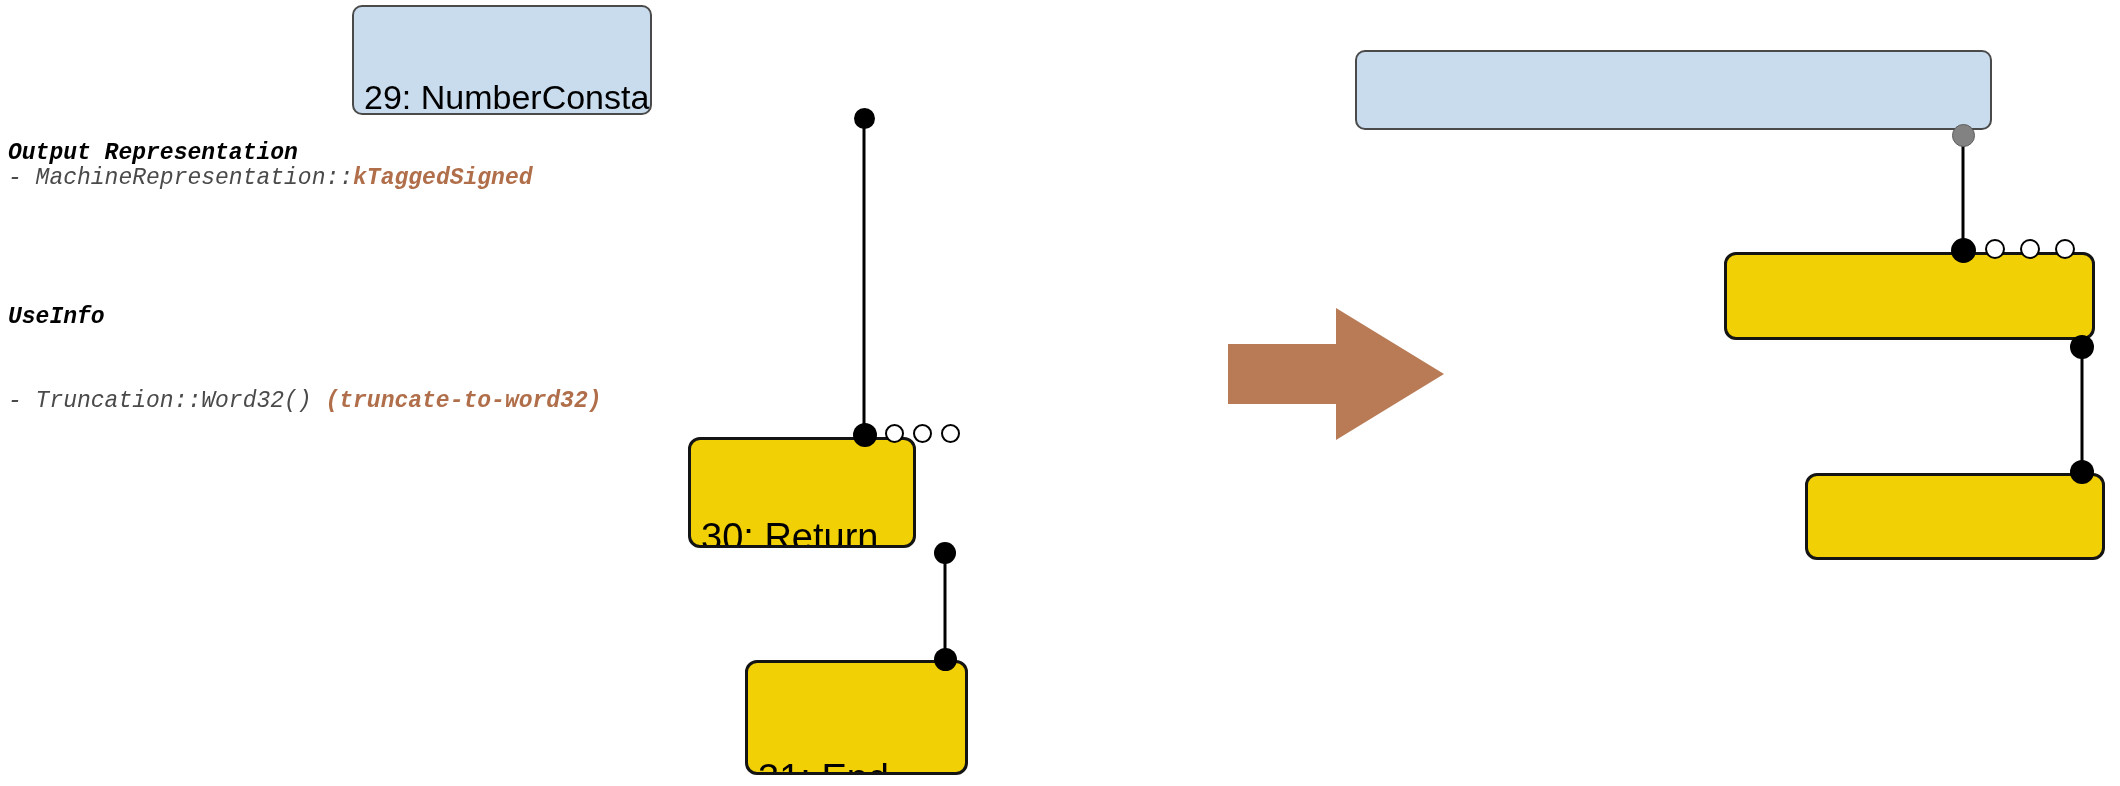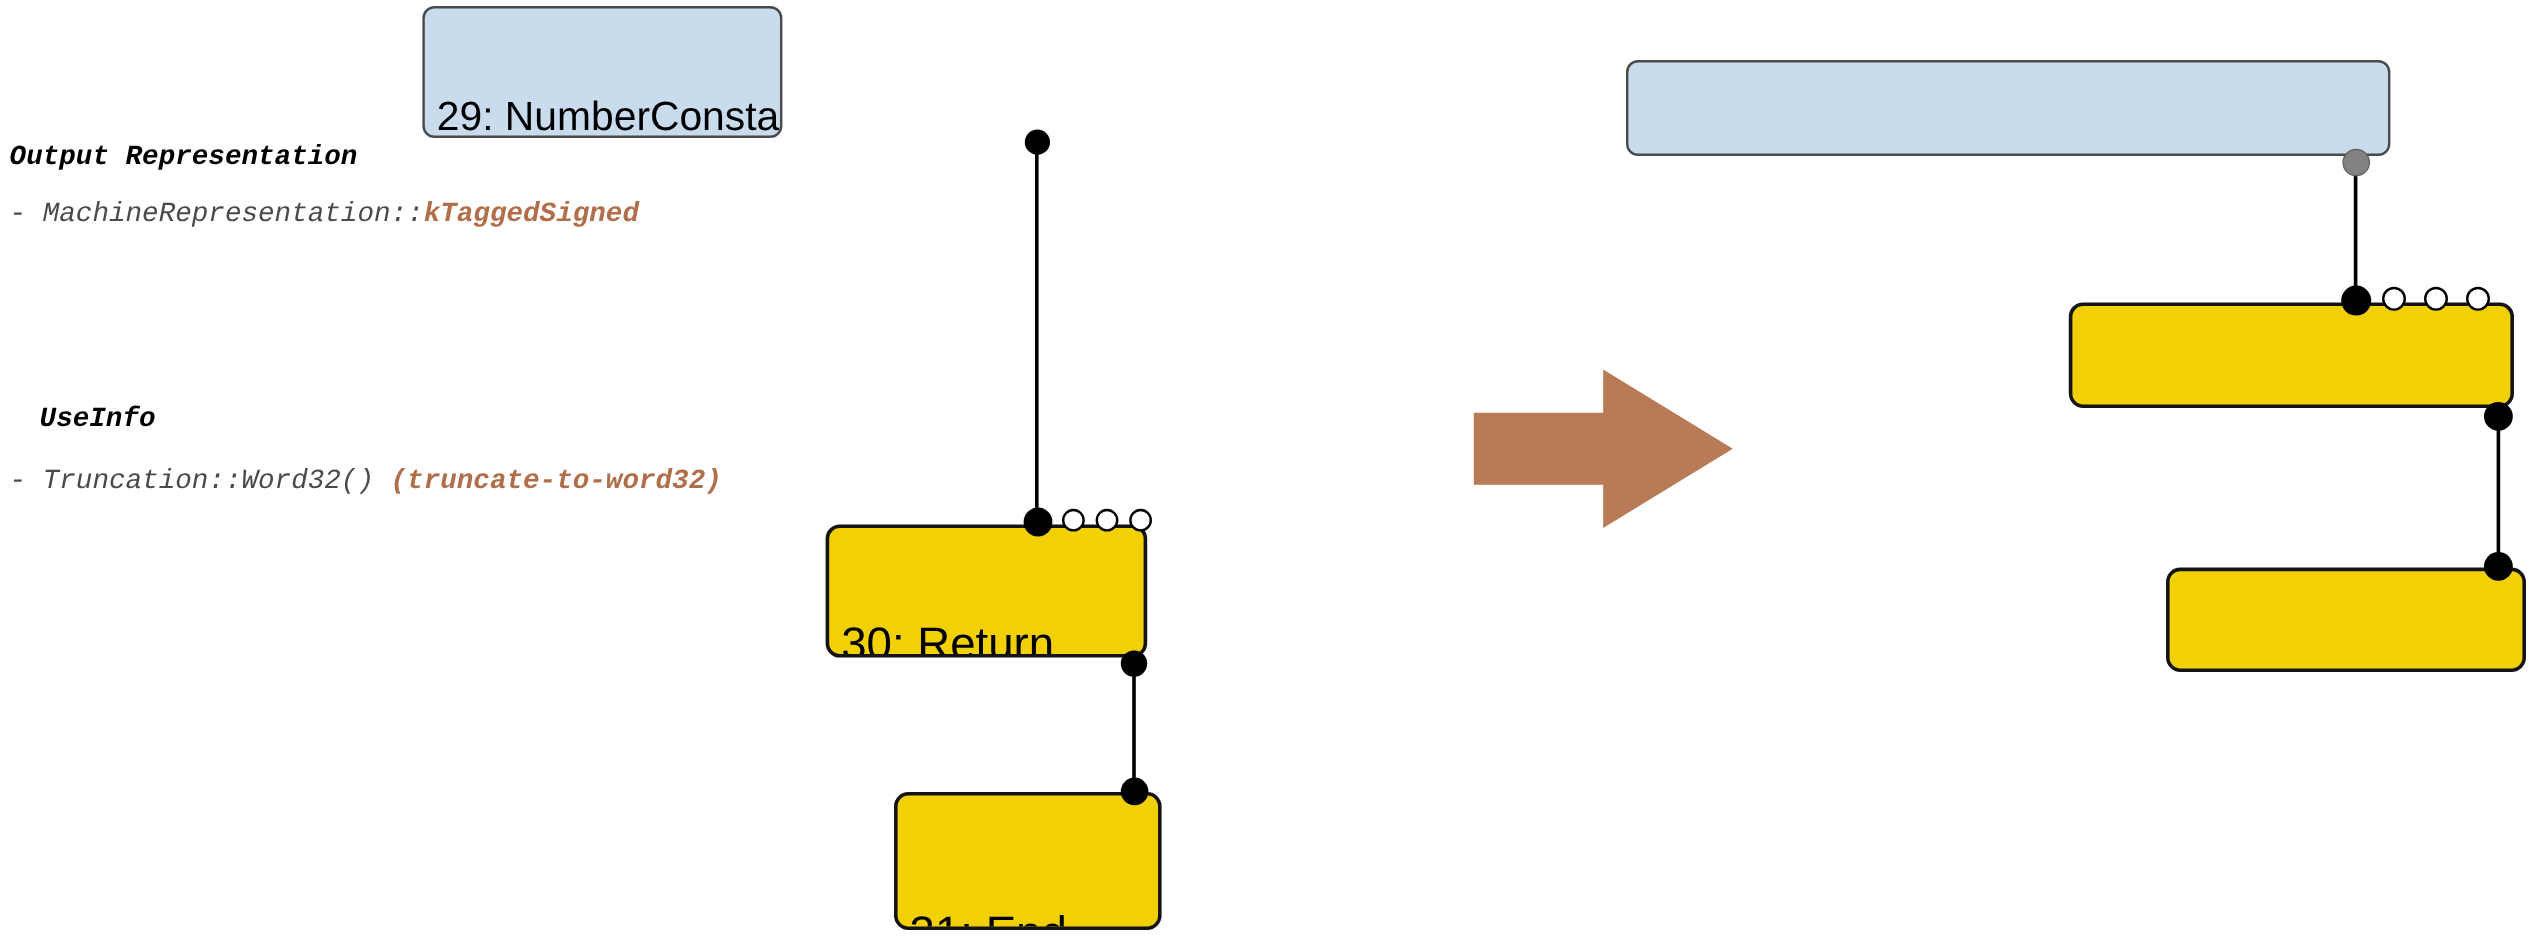--- a/index.html
+++ b/index.html
@@ -117,27 +117,27 @@
 
     <path d="M 2082 344 L 2082 410 L 2082 470" stroke="#000000" stroke-width="3" fill="none"></path>
   </svg>
 
   <div class="node blue" style="left:352px; top:5px; width:300px; height:110px; font-size:34px; padding-top:4px;">
     <span class="label">29: NumberConstant[0]</span>
     
   </div>
   <span class="port filled" style="left:854px; top:108px; width:21px; height:21px;"></span>
 
-  <div class="annotation ann-head" style="left:8px; top:118px;">Output Representation</div>
+  <div class="annotation ann-head" style="left:8px; top:140px;">Output Representation</div>
   <div class="annotation ann-line" style="left:8px; top:165px;"><span>- MachineRepresentation::</span><span class="hl">kTaggedSigned</span></div>
 
-  <div class="annotation ann-head" style="left:8px; top:336px;margin-left:25px;">UseInfo</div>
+  <div class="annotation ann-head" style="left:8px; top:304px;">UseInfo</div>
   <div class="annotation ann-line" style="left:8px; top:388px;"><span>- Truncation::Word32() </span><span class="hl">(truncate-to-word32)</span></div>
 
-  <div class="node yellow" style="left:688px; top:437px; width:268px; height:111px; font-size:38px; padding-top:0px;">
+  <div class="node yellow" style="left:688px; top:437px; width:228px; height:111px; font-size:38px; padding-top:0px;">
     <span class="label">30: Return</span>
   </div>
   <span class="port filled" style="left:853px; top:423px; width:24px; height:24px;"></span>
   <span class="port hollow" style="left:885px; top:424px; width:19px; height:19px;"></span>
   <span class="port hollow" style="left:913px; top:424px; width:19px; height:19px;"></span>
   <span class="port hollow" style="left:941px; top:424px; width:19px; height:19px;"></span>
   <span class="port filled" style="left:934px; top:542px; width:22px; height:22px;"></span>
 
   <div class="node yellow" style="left:745px; top:660px; width:223px; height:115px; font-size:38px; padding-top:18px;">
     <span class="label">31: End</span>

